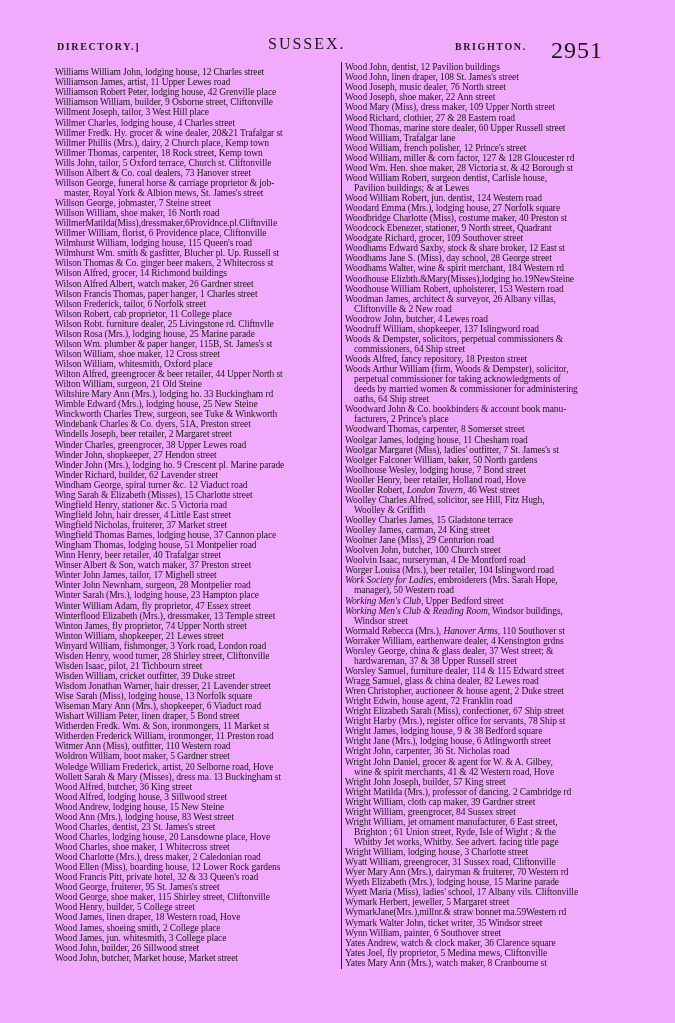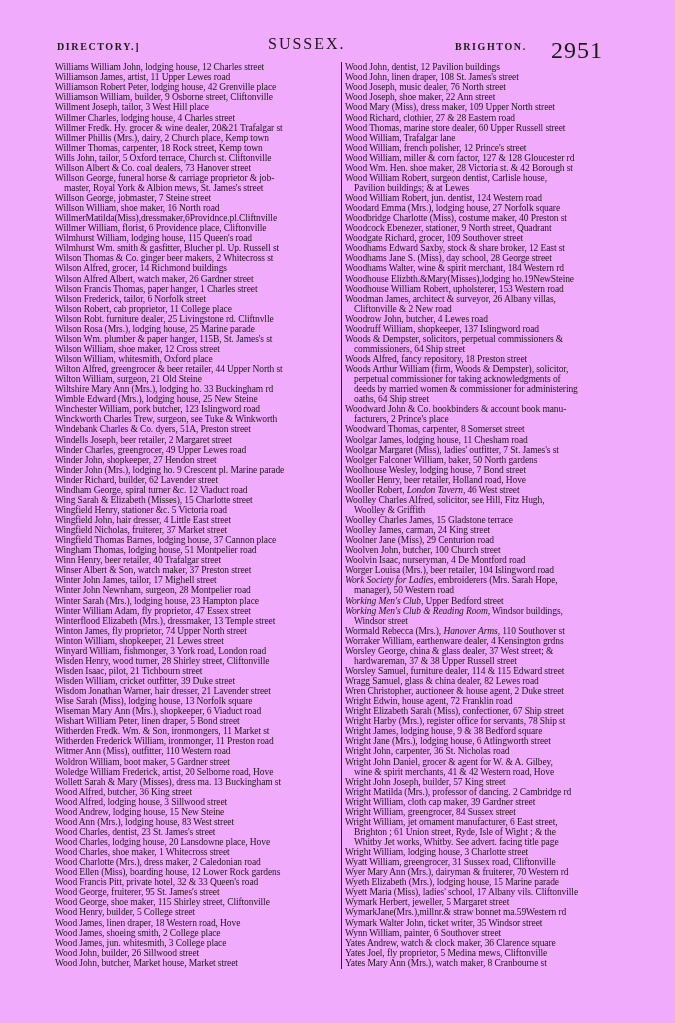--- a/index.html
+++ b/index.html
@@ -168,33 +168,30 @@
         <div class="entry">
           <div class="line">Wilton William, surgeon, 21 Old Steine</div>
         </div>
         <div class="entry">
           <div class="line">Wiltshire Mary Ann (Mrs.), lodging ho. 33 Buckingham rd</div>
         </div>
         <div class="entry">
           <div class="line">Wimble Edward (Mrs.), lodging house, 25 New Steine</div>
         </div>
         <div class="entry">
-          <div class="line">Winchester William, pork butcher, 123 Islingword road</div>
-        </div>
-        <div class="entry">
           <div class="line">Winckworth Charles Trew, surgeon, see Tuke &amp; Winkworth</div>
         </div>
         <div class="entry">
           <div class="line">Windebank Charles &amp; Co. dyers, 51A, Preston street</div>
         </div>
         <div class="entry">
           <div class="line">Windells Joseph, beer retailer, 2 Margaret street</div>
         </div>
         <div class="entry">
-          <div class="line">Winder Charles, greengrocer, 49 Upper Lewes road</div>
+          <div class="line">Winder Charles, greengrocer, 38 Upper Lewes road</div>
         </div>
         <div class="entry">
           <div class="line">Winder John, shopkeeper, 27 Hendon street</div>
         </div>
         <div class="entry">
           <div class="line">Winder John (Mrs.), lodging ho. 9 Crescent pl. Marine parade</div>
         </div>
         <div class="entry">
           <div class="line">Winder Richard, builder, 62 Lavender street</div>
         </div>

